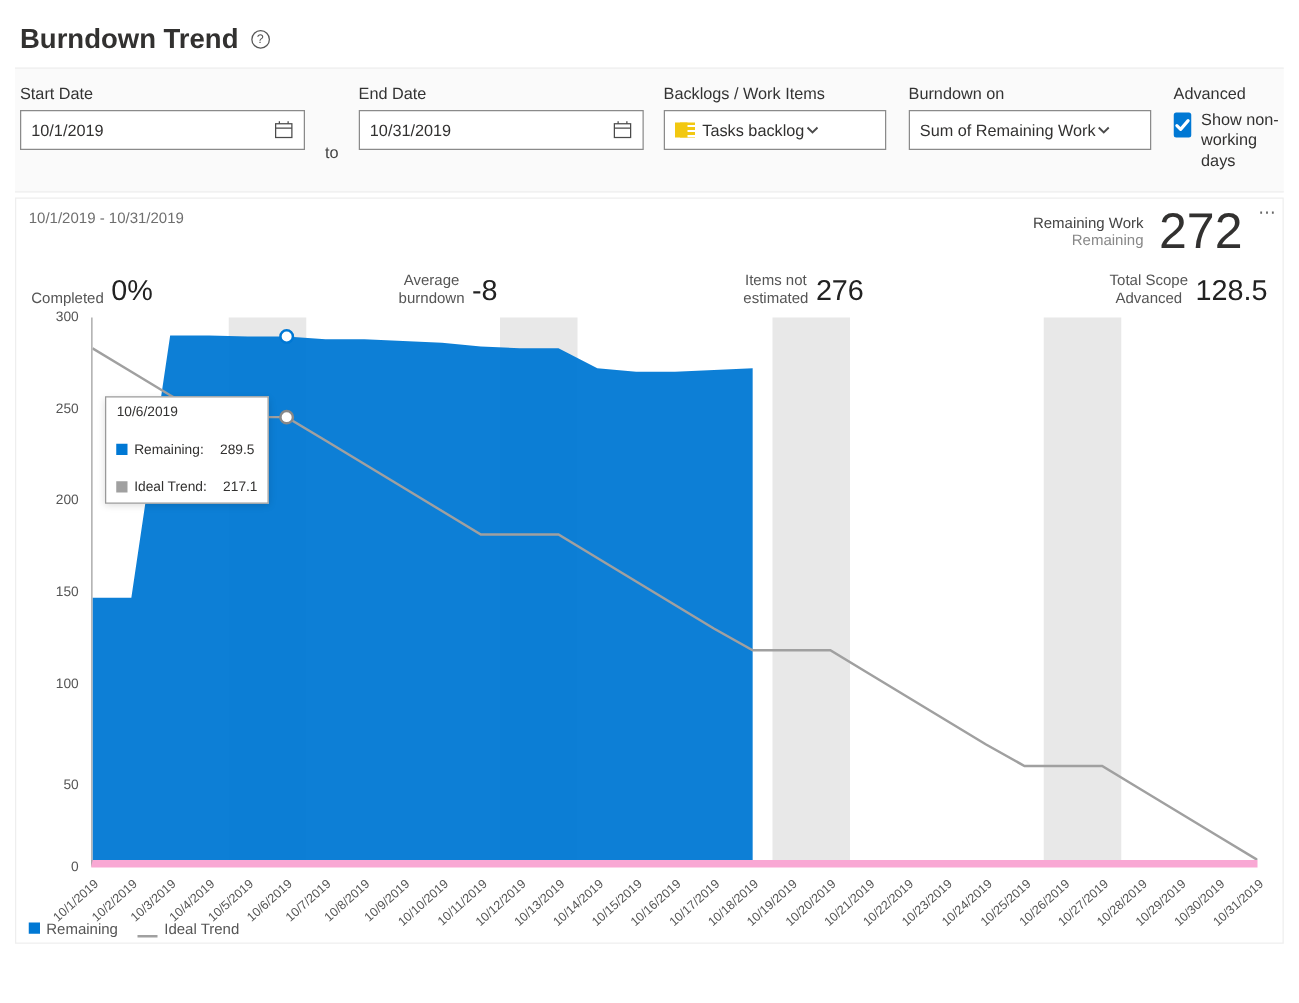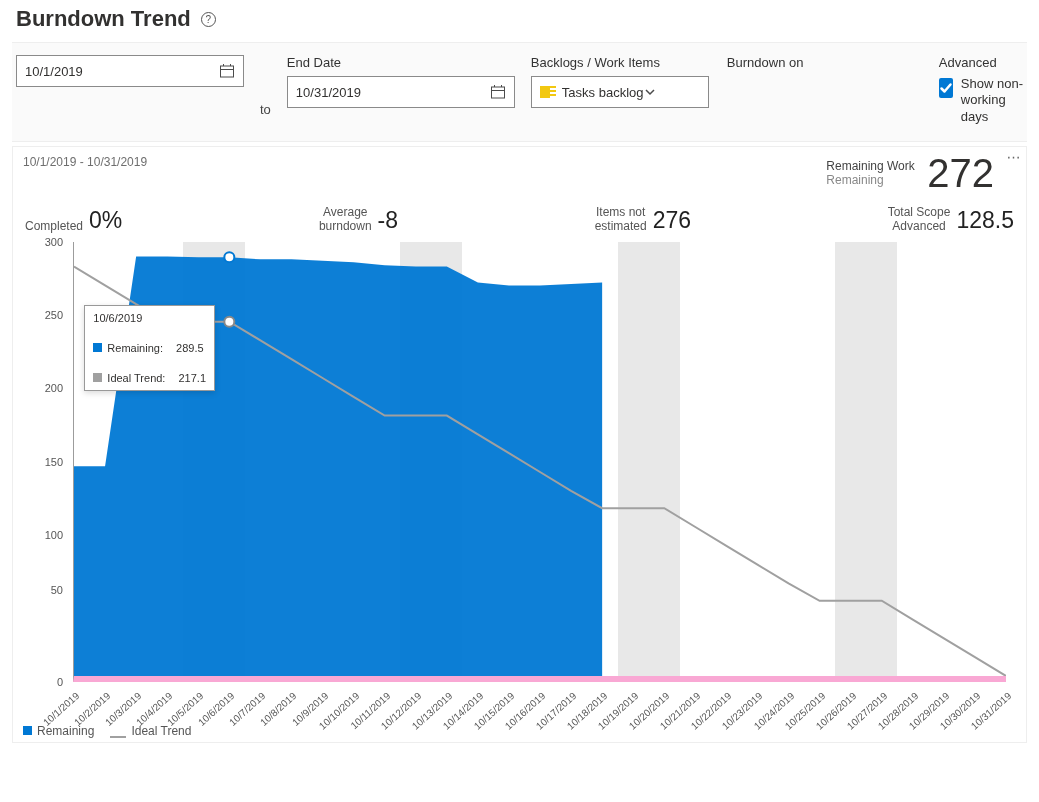--- a/index.html
+++ b/index.html
@@ -1,17 +1,17 @@
 <!DOCTYPE html>
 <html><head>
 <meta charset="utf-8">
 <style>
   *{box-sizing:border-box}
   body{margin:0;font-family:"Segoe UI",Arial,sans-serif;color:#323130;background:#fff;width:1039px}
-  .page{padding:0 12px 12px 12px}
+  .page{padding:12px 12px 12px 12px}
   .title-row{display:flex;align-items:center;gap:10px;padding:6px 4px 10px 4px}
   .title{font-size:22px;font-weight:600}
   .help-icon{width:15px;height:15px;border:1px solid #555;border-radius:50%;display:flex;align-items:center;justify-content:center;font-size:10px;color:#555}
 
   .controls{display:flex;gap:16px;align-items:flex-start;padding:12px 4px 16px 4px;background:#fafafa;border-top:1px solid #eee;border-bottom:1px solid #eee}
   .ctl-col{display:flex;flex-direction:column;gap:6px}
   .lbl{font-size:13px;color:#333}
   .fld{height:32px;border:1px solid #8a8a8a;background:#fff;display:flex;align-items:center;padding:0 8px;font-size:13px;color:#323130}
   .fld.date{width:228px;justify-content:space-between}
   .fld.select{justify-content:flex-start}
@@ -59,20 +59,21 @@
 <body>
 
 <div class="page">
   <div class="title-row">
     <div class="title">Burndown Trend</div>
     <div class="help-icon">?</div>
   </div>
 
   <div class="controls">
     <div class="ctl-col">
+      <div class="lbl">Start Date</div>
       <div class="fld date">
         <span>10/1/2019</span>
         <span class="cal-icon">
             <svg viewBox="0 0 16 16">
               <rect x="1.5" y="3" width="13" height="11"></rect>
               <path d="M1.5 6.5 h13 M4.5 3 V1 M11.5 3 V1"></path>
             </svg>
           </span>
       </div>
     </div>
@@ -98,40 +99,48 @@
         </span>
         <span class="chev">
             <svg viewBox="0 0 12 12">
               <path d="M2 4 L6 8 L10 4"></path>
             </svg>
           </span>
       </div>
     </div>
     <div class="ctl-col" style="flex:0 0 196px">
       <div class="lbl">Burndown on</div>
+      <div class="fld select" style="width:194px">
+        <span>Sum of Remaining Work</span>
+        <span class="chev">
+            <svg viewBox="0 0 12 12">
+              <path d="M2 4 L6 8 L10 4"></path>
+            </svg>
+          </span>
+      </div>
     </div>
     <div class="ctl-col">
       <div class="lbl">Advanced</div>
       <div style="display:flex;gap:8px;align-items:flex-start">
         <div class="checkbox">
             <svg viewBox="0 0 14 14">
               <path d="M2.5 7.5 L5.5 10.5 L11.5 3.5"></path>
             </svg>
           </div>
         <div style="font-size:13px;line-height:1.25;max-width:80px">Show non-working days</div>
       </div>
     </div>
   </div>
 
   <div class="chart-card">
     <div class="more-btn">⋯</div>
     <div class="chart-range">10/1/2019 - 10/31/2019</div>
 
     <div class="kpi-main">
-      <div style="display:inline-block;vertical-align:middle;text-align:left">
+      <div style="display:inline-block;vertical-align:middle;text-align:right">
         <div class="t1">Remaining Work</div>
         <div class="t2">Remaining</div>
       </div>
       <span class="big">272</span>
     </div>
 
     <div class="kpi-row">
       <div class="kpi">
         <div class="lbls"><span>Completed</span></div>
         <div class="val">0%</div>
@@ -146,21 +155,21 @@
       </div>
       <div class="kpi">
         <div class="lbls"><span>Total Scope</span><br><span>Advanced</span></div>
         <div class="val">128.5</div>
       </div>
     </div>
 
     <div class="plot-wrap">
       <div class="y-axis" id="y-axis">
           <div class="y-tick" style="top: 440px;">0</div>
-          <div class="y-tick" style="top: 348px; text-align: right;">50</div>
+          <div class="y-tick" style="top: 374px; text-align: right;">50</div>
           <div class="y-tick" style="top: 293.333px;">100</div>
           <div class="y-tick" style="top: 220px;">150</div>
           <div class="y-tick" style="top: 146.667px;">200</div>
           <div class="y-tick" style="top: 73.3333px;">250</div>
           <div class="y-tick" style="top: 0px;">300</div>
         </div>
       <div class="plot" id="plot">
         <div class="weekend" style="left: 108.733px; width: 62.1333px;"></div>
           <div class="weekend" style="left: 326.2px; width: 62.1333px;"></div>
           <div class="weekend" style="left: 543.667px; width: 62.1333px;"></div>

